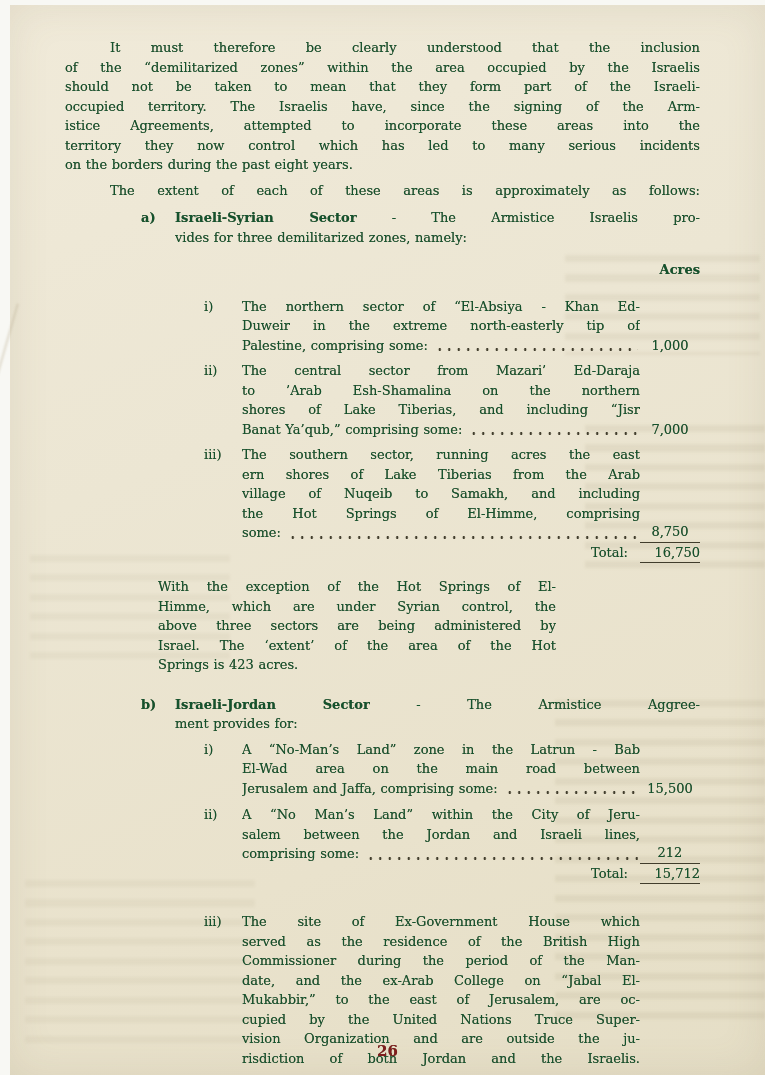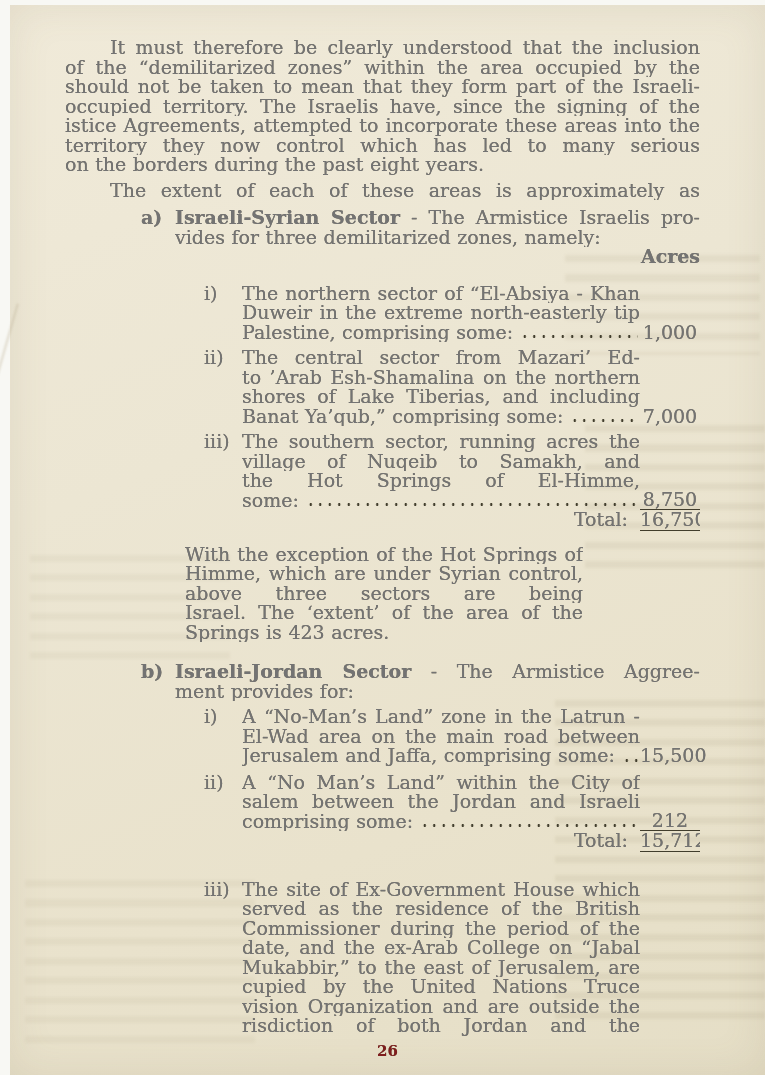--- a/index.html
+++ b/index.html
@@ -8,21 +8,21 @@
     background:#f8f8f4;
     font-family:"DejaVu Serif", serif;
   }
   .paper{
     position:absolute; left:10px; top:5px; right:0; bottom:0;
     background:linear-gradient(158deg,#f0ead9 0%, #ece6d3 38%, #e9e2cc 72%, #e5dec6 100%);
     box-shadow:inset 0 0 40px rgba(120,105,70,.12);
   }
   .content{
     position:absolute; left:65px; top:38px; width:635px;
-    font-size:19px; line-height:19.5px; color:#737373;
+    font-size:13px; line-height:19.5px; color:#14532d;
     word-spacing:.5px;
     text-shadow:0 0 .5px rgba(62,56,38,.65);
   }
   .ln{display:block; height:19.5px; line-height:19.5px; overflow:hidden;}
   .just{text-align:justify;}
   .just::after{content:""; display:inline-block; width:100%; height:0;}
   .ind{text-indent:45px;}
   .b{font-weight:bold;}
   
   .hrow{display:grid; grid-template-columns:34px 1fr; margin-left:76px;}
@@ -32,24 +32,24 @@
   .stext{grid-column:2;}
   .val{grid-column:3; text-align:center; align-self:end; height:19.5px; line-height:19.5px;}
   .rule{border-bottom:1.7px solid #413d2c;}
   .leadrow{display:flex;justify-content:space-between;}
   .leader{
     flex:1; margin-left:7px; margin-right:2px;
     background-image:radial-gradient(circle, #413d2c 1.1px, rgba(0,0,0,0) 1.5px);
     background-size:9.5px 3px; background-repeat:repeat-x;
     background-position:left calc(100% - 4px);
   }
-  .acres{width:635px; text-align:right; font-weight:bold;}
+  .acres{width:635px; text-align:right; font-weight:bold;margin-top:13px;}
   .totalrow{margin-left:177px; width:458px; display:flex; justify-content:flex-end; align-items:baseline;}
   .tval{width:60px; text-align:right; margin-left:12px;}
-  .note{margin-left:120px; width:398px;}
+  .note{margin-left:93px; width:398px;}
   .pagenum{
     position:absolute; left:10px; right:0; top:1042px; text-align:center;
     font-weight:bold; font-size:15px; color:#7f1d1d;
     font-family:"DejaVu Serif", serif; text-shadow:0 0 .5px rgba(62,56,38,.65);
   }
   .ghost{
     position:absolute; filter:blur(1.6px); pointer-events:none;
     background:repeating-linear-gradient(180deg, rgba(134,122,84,.16) 0 7px, rgba(134,122,84,0) 7px 19.5px);
   }
   .crease{
@@ -121,20 +121,21 @@
             <span class="leader"></span>
           </span>
       </div>
       <span class="val">7,000</span>
     </div>
 
     <div class="sub" style="margin-top:6px;">
       <span class="num ln">iii)</span>
       <div class="stext">
         <span class="ln just">The southern sector, running acres the east</span>
+        <span class="ln just">ern shores of Lake Tiberias from the Arab</span>
         <span class="ln just">village of Nuqeib to Samakh, and including</span>
         <span class="ln just">the Hot Springs of El-Himme, comprising</span>
         <span class="ln leadrow">
             <span>some:</span>
             <span class="leader"></span>
           </span>
       </div>
       <span class="val rule">8,750</span>
     </div>
 

